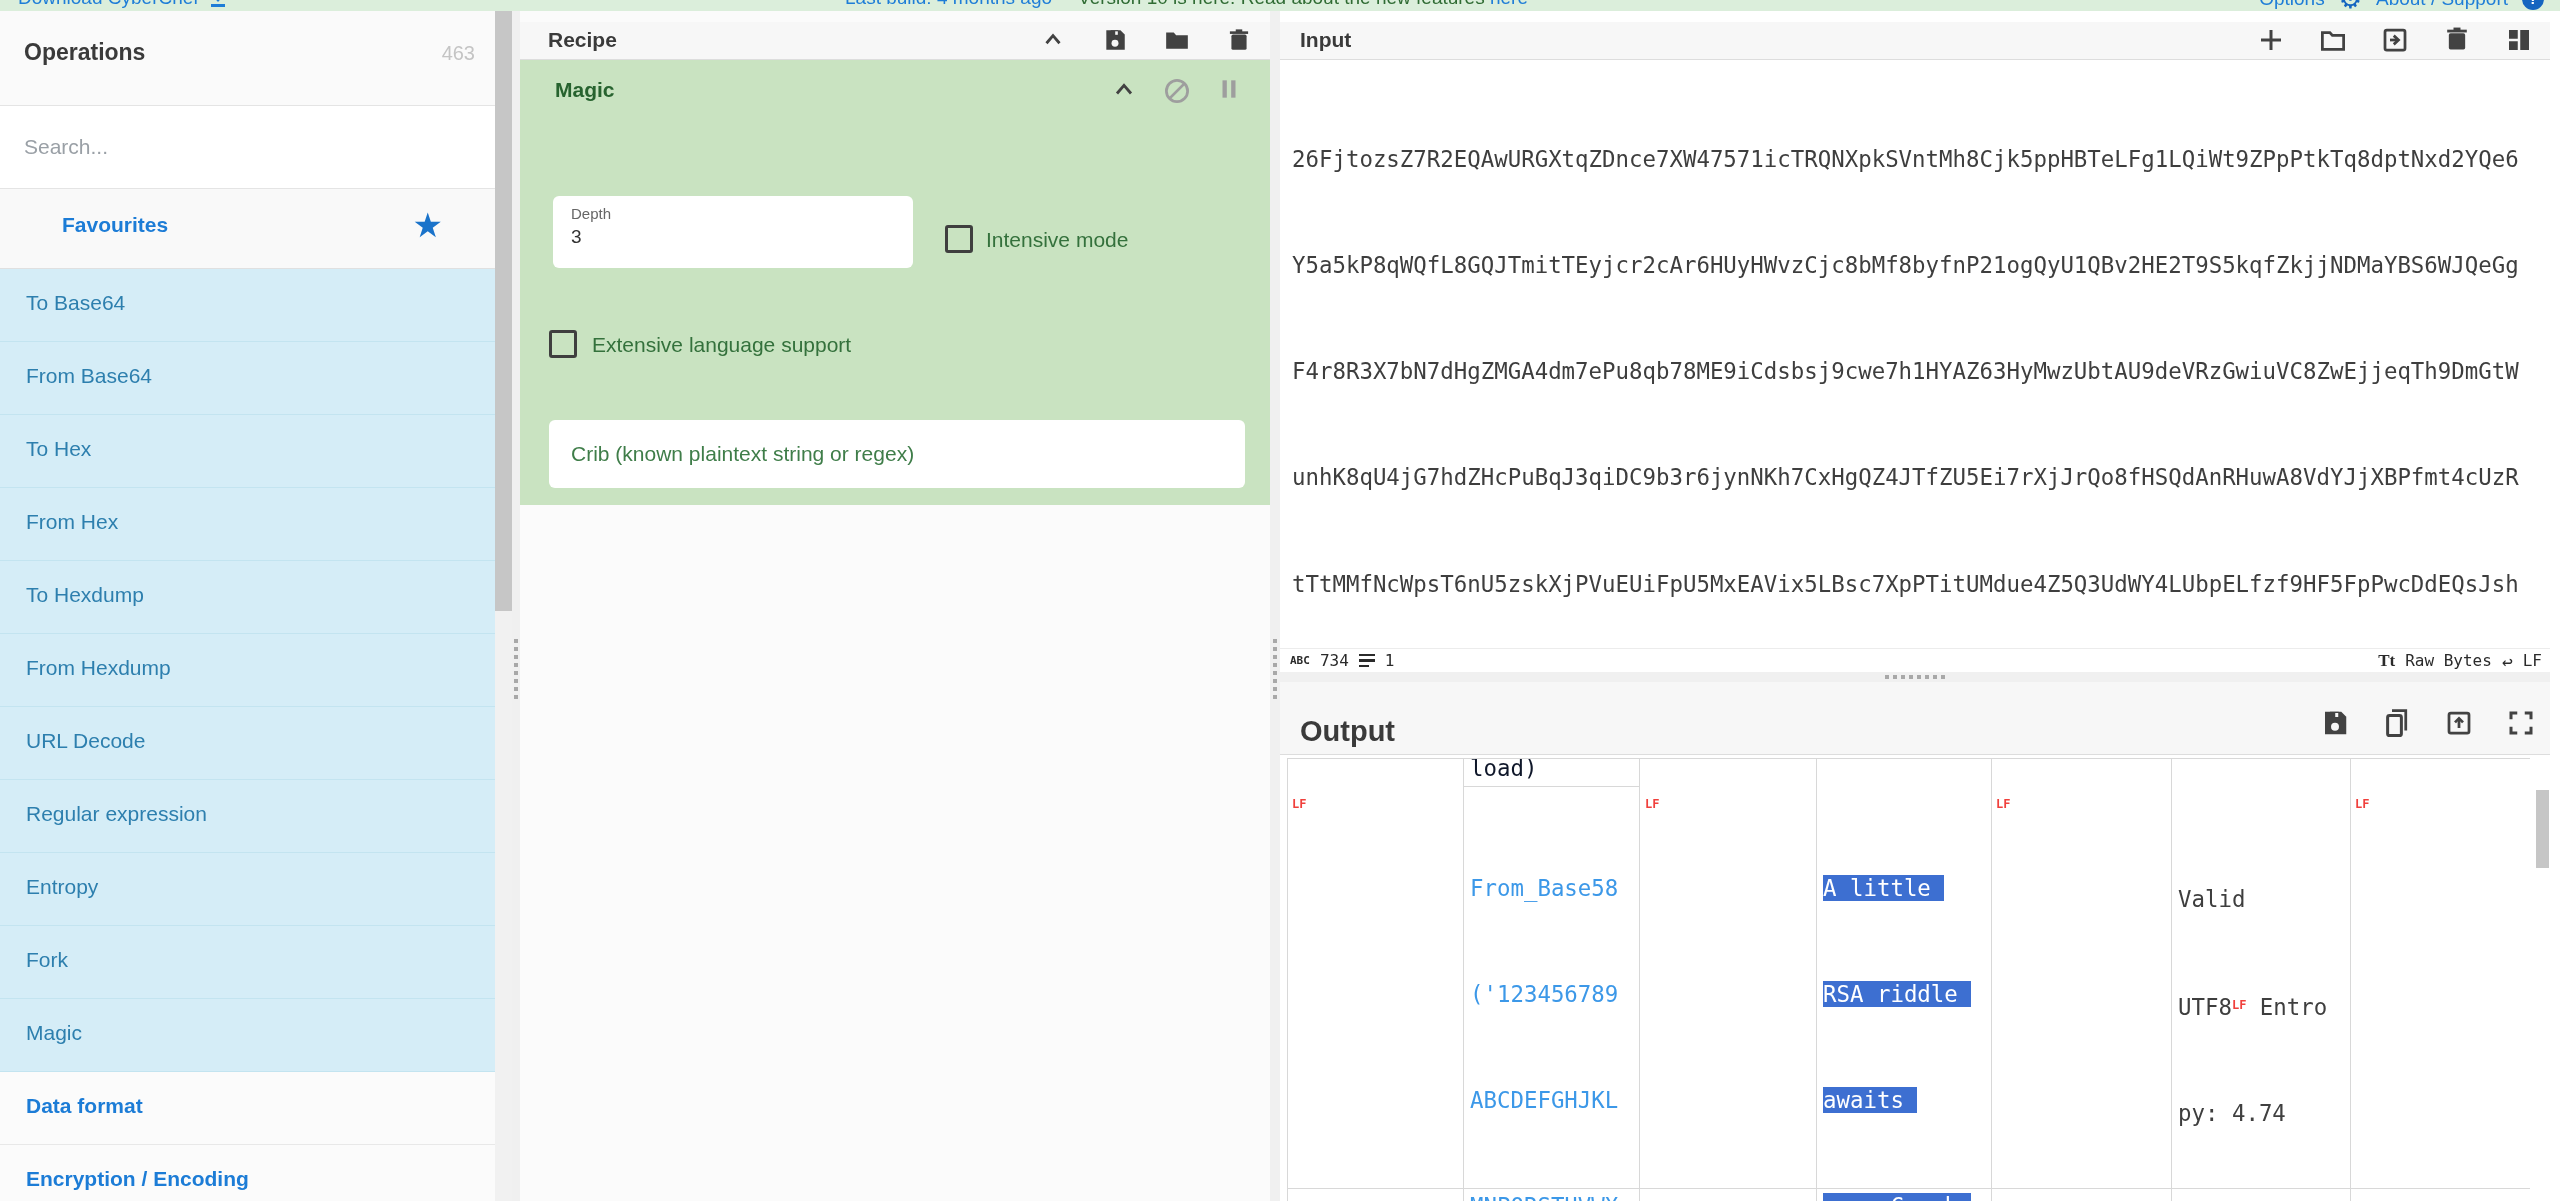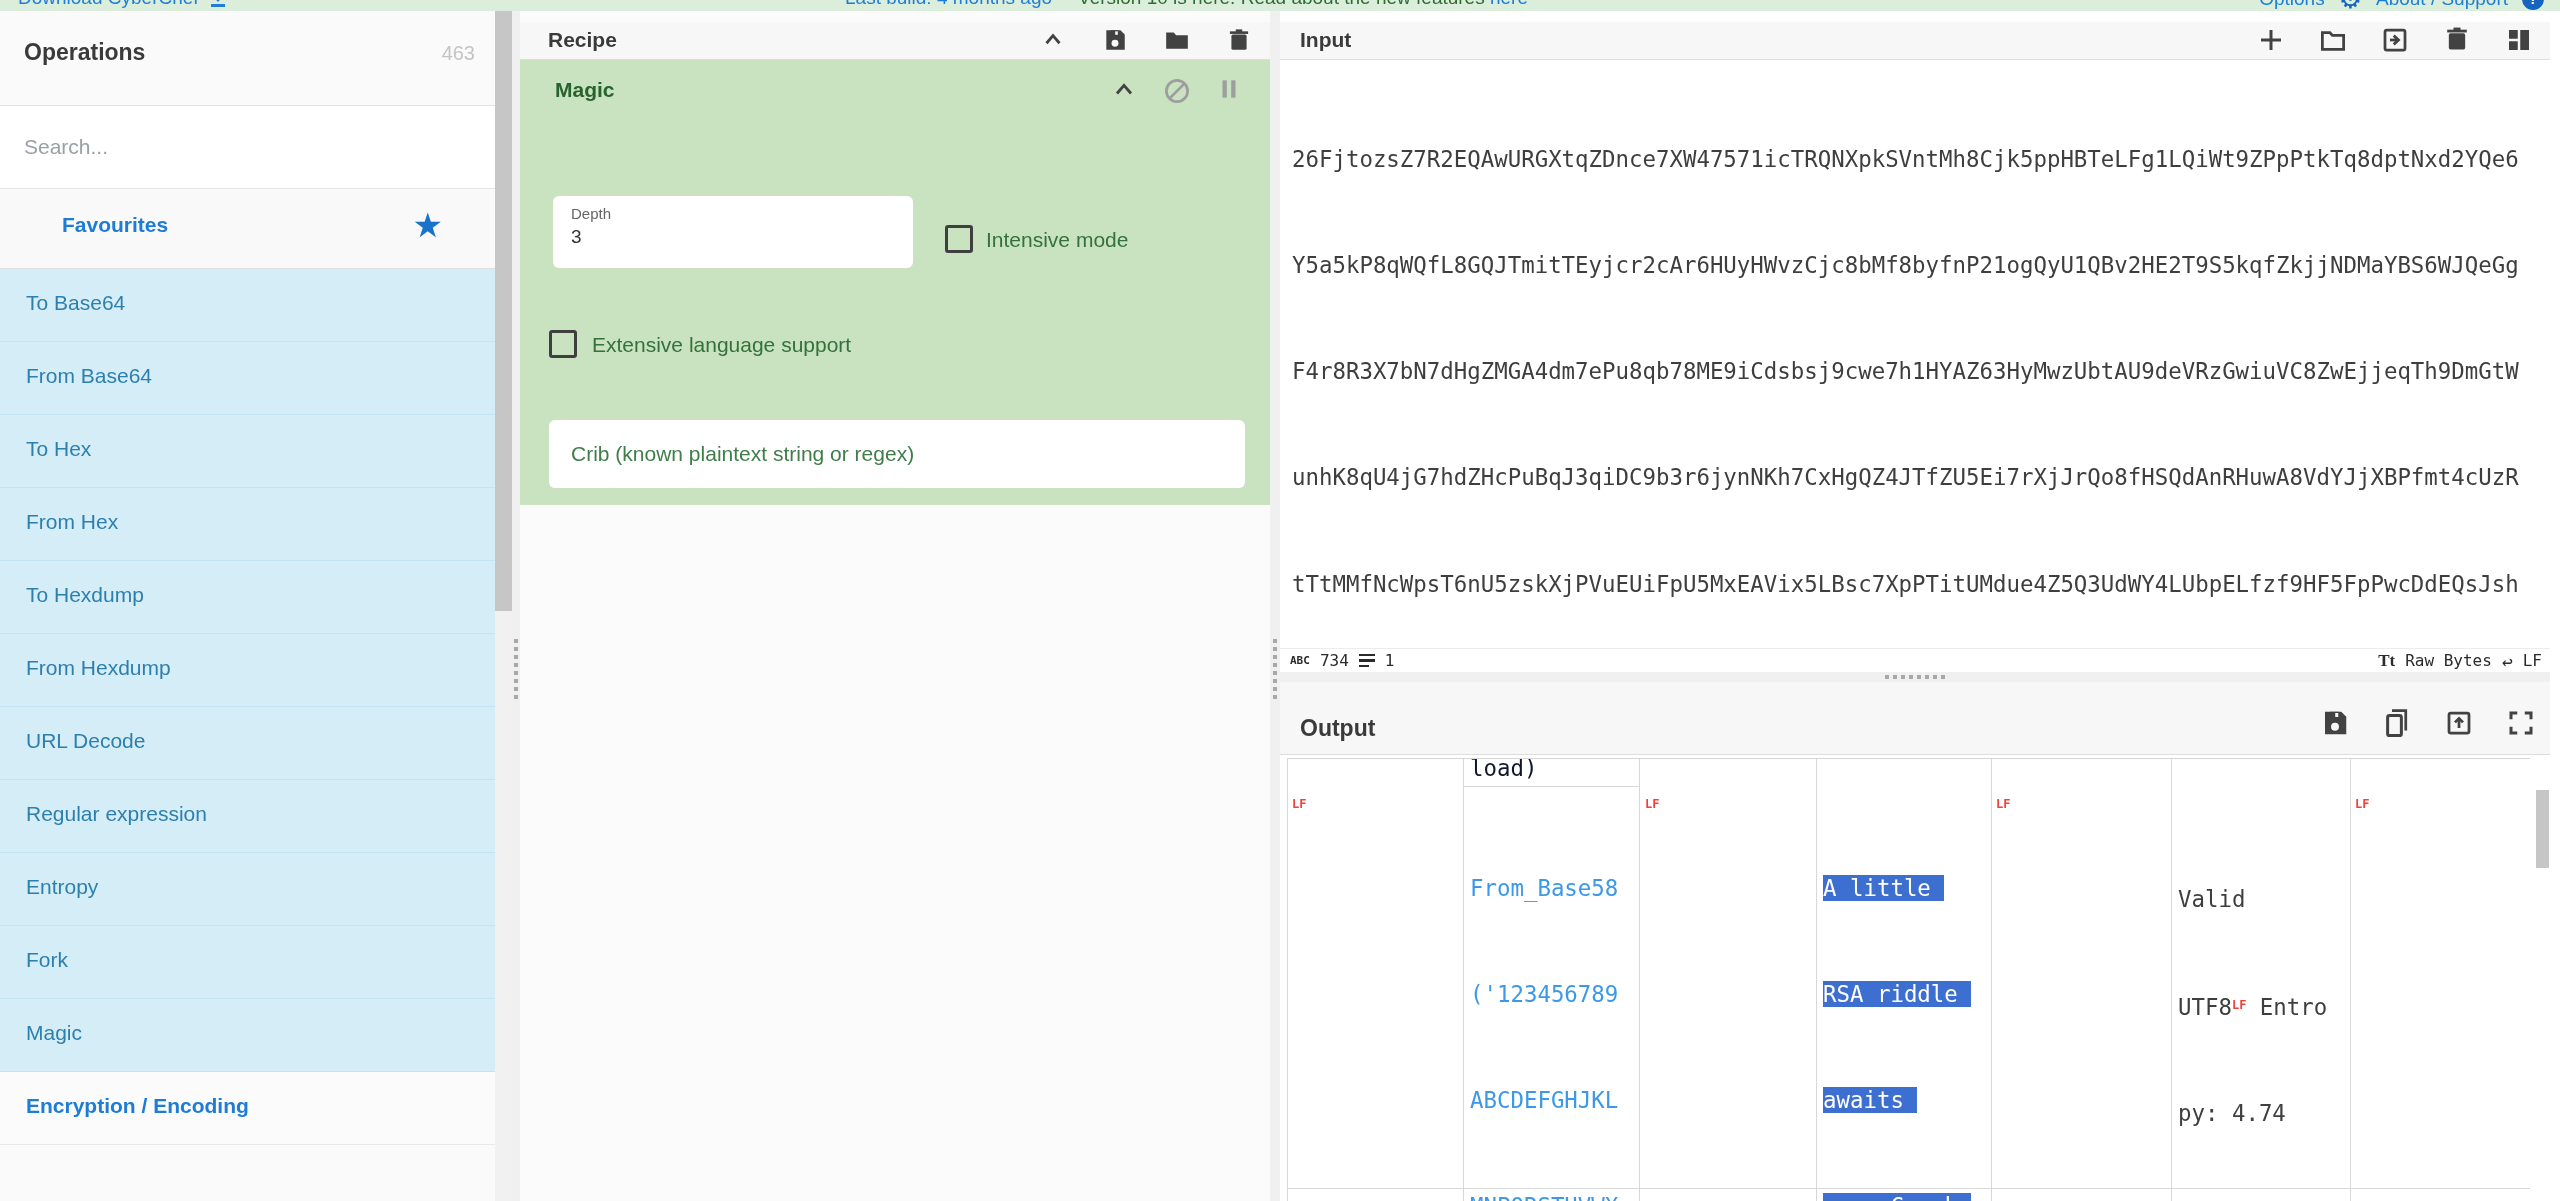--- a/index.html
+++ b/index.html
@@ -99,21 +99,21 @@
   .lines-ic i:nth-child(1){width:16px;} .lines-ic i:nth-child(2){width:16px;} .lines-ic i:nth-child(3){width:10px;}
   .tt-ic { font-weight:bold; font-size:17px; font-family:"Liberation Serif",serif; }
   .eol-arrow { font-size:18px; }
 
   .h-divider { position:absolute; left:0; top:661px; width:1270px; height:10px; background:#f0f0f0; }
   .dots-h { position:absolute; left:605px; top:3px; display:flex; gap:4px; }
   .dots-h i { width:4px; height:4px; background:#a8a8a8; }
 
   .output-header { position:absolute; left:0; top:671px; width:1270px; height:73px;
                    background:#f7f7f7; border-bottom:1px solid #ddd; }
-  .output-title { position:absolute; left:20px; top:33px; font-size:23px; font-weight:bold; color:#3a3a3a; }
+  .output-title { position:absolute; left:20px; top:33px; font-size:29px; font-weight:bold; color:#3a3a3a; }
   .out-icons { position:absolute; right:14px; top:26px; display:flex; gap:32px; }
 
   .output-body { position:absolute; left:0; top:744px; width:1270px; height:446px; background:#fff;
                  overflow:hidden; font-family:"DejaVu Sans Mono", monospace; }
   .vline { position:absolute; top:3px; bottom:0; width:1px; background:#d8d8d8; }
   .hline { position:absolute; height:1px; background:#d8d8d8; }
   .lf-mark { position:absolute; font-size:12px; font-weight:bold; color:#f0403c; }
   .lf-inline { font-size:12px; font-weight:bold; color:#f0403c; vertical-align:6px; }
   .frag-cell { position:absolute; left:190px; top:4px; width:165px; height:26px; overflow:hidden; }
   .frag-cell div { margin-top:-4px; font-size:22.4px; color:#0f172a; white-space:pre; }
@@ -194,20 +194,23 @@
         <div class="op-item">
             <span>Entropy</span>
           </div>
         <div class="op-item">
             <span>Fork</span>
           </div>
         <div class="op-item">
             <span>Magic</span>
           </div>
         <div class="op-cat">
+            <span>Data format</span>
+          </div>
+        <div class="op-cat">
             <span>Encryption / Encoding</span>
           </div>
       </div>
       <div class="ops-scrollbar">
         <div class="ops-thumb"></div>
       </div>
       <div class="v-divider">
         <span class="dots-v">
             <i></i>
             <i></i>

